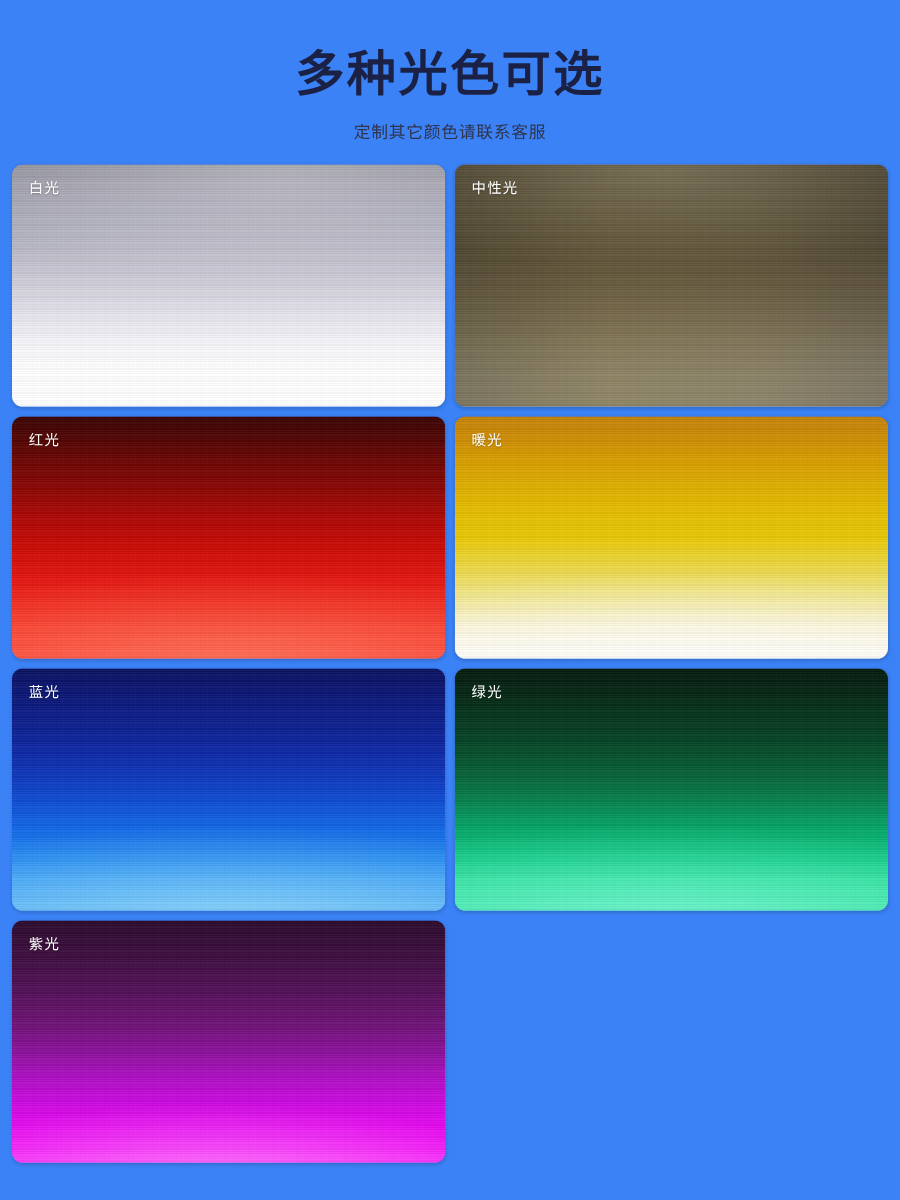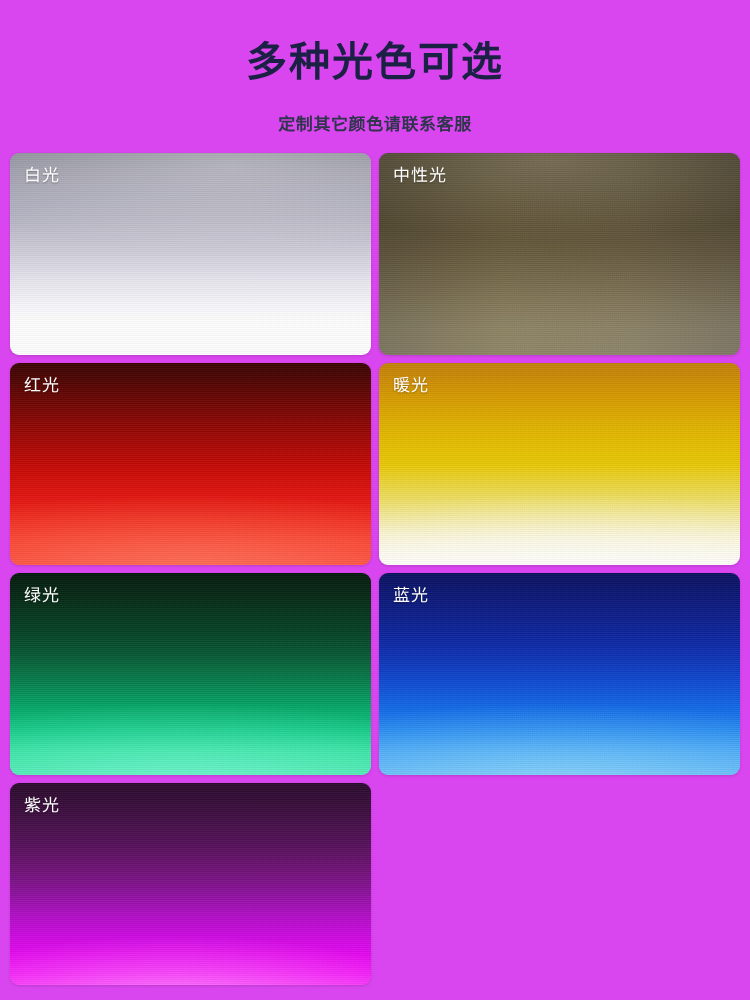--- a/index.html
+++ b/index.html
@@ -13,41 +13,41 @@
   body {
     background: #efefef;
     font-family: "Liberation Sans", "DejaVu Sans", sans-serif;
     overflow: hidden;
   }
 
   .page {
     position: relative;
     width: 750px;
     height: 1000px;
-    background: #d946ef;
+    background: #3b82f6;
   }
 
   
   .header {
     padding-top: 38px;
     text-align: center;
   }
 
   .page-title {
     font-size: 41px;
     font-weight: 700;
     color: #1b2045;
     letter-spacing: 2px;
     line-height: 1.18;
   }
 
   .page-subtitle {
-    margin-top: 24px;
-    font-size: 17px;
-    font-weight: 700;
+    margin-top: 13px;
+    font-size: 14px;
+    font-weight: 400;
     color: #30344d;
     letter-spacing: 0.6px;
   }
 
   
   .swatch-grid {
     margin-top: 18px;
     padding: 0 10px;
     display: grid;
     grid-template-columns: repeat(2, 1fr);
@@ -81,21 +81,21 @@
     background-image:
       repeating-linear-gradient(0deg, rgba(255,255,255,.7) 0 1px, rgba(0,0,0,.7) 1px 2px),
       repeating-linear-gradient(90deg, rgba(255,255,255,.6) 0 1px, rgba(0,0,0,.6) 1px 2px);
     pointer-events: none;
   }
 
   .swatch-label {
     position: absolute;
     left: 14px;
     top: 12px;
-    font-size: 17px;
+    font-size: 12px;
     line-height: 1.35;
     color: #ffffff;
     letter-spacing: 1px;
     text-shadow: 0 1px 2px rgba(0,0,0,0.30);
     z-index: 3;
     white-space: nowrap;
   }
 
   
   .fill-white {
@@ -288,34 +288,34 @@
     </div>
 
     <div class="swatch">
       <div class="fill fill-warm"></div>
       <div class="glow fill-warm-glow"></div>
       <div class="grain"></div>
       <span class="swatch-label">暖光</span>
     </div>
 
     <div class="swatch">
+      <div class="fill fill-blue"></div>
+      <div class="glow fill-blue-glow"></div>
+      <div class="grain"></div>
+      <span class="swatch-label">蓝光</span>
+    </div>
+
+    <div class="swatch">
       <div class="fill fill-green"></div>
       <div class="glow fill-green-glow"></div>
       <div class="grain"></div>
       <span class="swatch-label">绿光</span>
     </div>
 
     <div class="swatch">
-      <div class="fill fill-blue"></div>
-      <div class="glow fill-blue-glow"></div>
-      <div class="grain"></div>
-      <span class="swatch-label">蓝光</span>
-    </div>
-
-    <div class="swatch">
       <div class="fill fill-purple"></div>
       <div class="glow fill-purple-glow"></div>
       <div class="grain"></div>
       <span class="swatch-label">紫光</span>
     </div>
 
 
   </div>
 </div>
 

